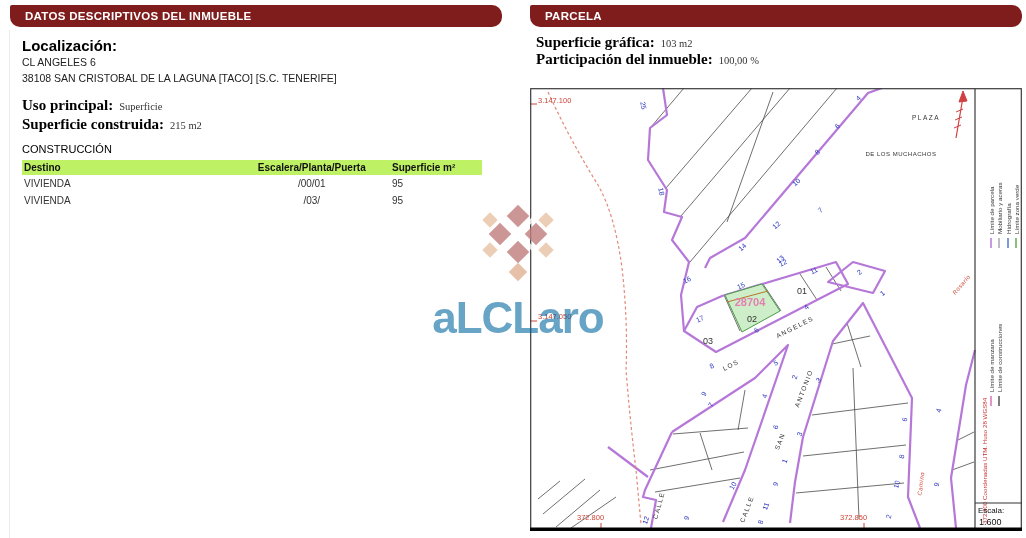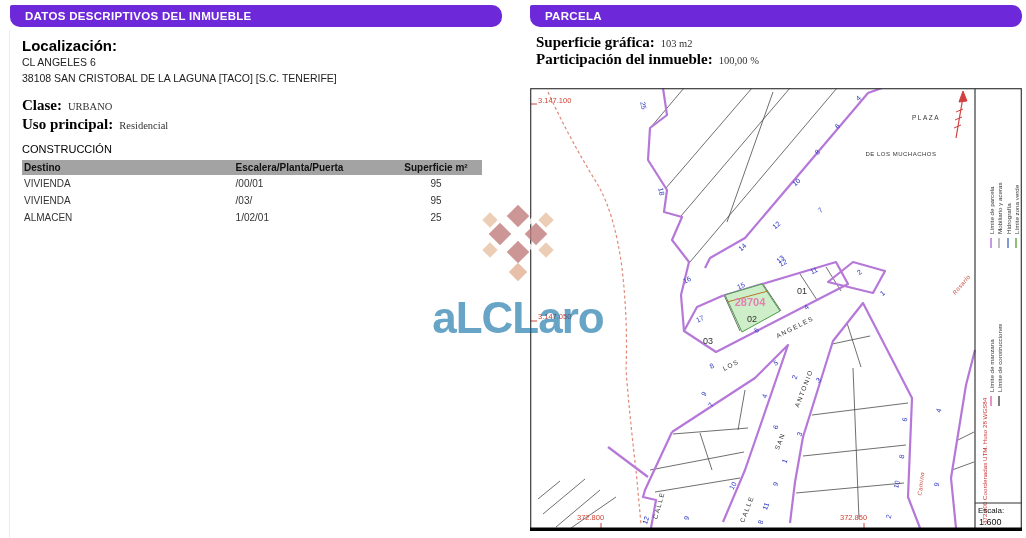--- a/index.html
+++ b/index.html
@@ -2,40 +2,40 @@
 <html><head>
 <meta charset="utf-8">
 <style>
   html,body{margin:0;padding:0;}
   body{
     width:1026px;height:538px;position:relative;overflow:hidden;
     background:#ffffff;font-family:"Liberation Sans",sans-serif;color:#222;
   }
   .hdr{
     position:absolute;height:22px;line-height:22px;
-    background:#6d28d9;color:#fff;font-weight:bold;font-size:11.5px;
+    background:#7f1d1d;color:#fff;font-weight:bold;font-size:11.5px;
     padding:0 0 0 15px;letter-spacing:.3px;
     border-radius:2px 10px 10px 10px;box-sizing:border-box;
   }
   #hdr-left{left:10px;top:5px;width:492px;}
   #hdr-right{left:530px;top:5px;width:492px;}
 
   
   #left-content{position:absolute;left:22px;top:38px;width:470px;font-size:10.5px;}
   .b{font-weight:bold;color:#000;font-size:15px;}
   .line{line-height:16px;}
   .frow{line-height:17.5px;font-family:Liberation Serif, serif;}
   .frow .val{margin-left:6px;color:#333;}
   #construccion-title{margin-top:9px;font-weight:normal;font-size:11px;color:#000;}
   table{border-collapse:collapse;width:460px;margin-top:5px;font-size:10px;}
-  thead td{background:#a3a3a3;font-weight:bold;color:#111;padding:2px 2px;}
+  thead td{background:#bef264;font-weight:bold;color:#111;padding:2px 2px;}
   tbody td{padding:3px 2px;color:#333;}
   td.c1{width:46%;text-align:left;}
-  td.c2{width:34%;}
-  td.c3{width:20%;text-align:center;}
+  td.c2{width:34%;text-align:center;}
+  td.c3{width:20%;}
 
   
   #right-fields{position:absolute;left:536px;top:35px;width:486px;font-size:10.5px;}
   #right-fields .frow{line-height:15.5px;}
 
   
   #map-wrap{position:absolute;left:530px;top:88px;width:492px;height:423px;}
   svg text{font-family:"Liberation Sans","DejaVu Sans",sans-serif;}
   .hn{font-size:7px;fill:#2a35c0;text-anchor:middle;}
   .street{font-size:6.5px;fill:#333;letter-spacing:1.5px;text-anchor:middle;}
@@ -57,24 +57,24 @@
 <div id="left-edge"></div>
 
 <div id="hdr-left" class="hdr">DATOS DESCRIPTIVOS DEL INMUEBLE</div>
 
 <div id="left-content">
   <div class="b line">Localización:</div>
   <div class="line">CL ANGELES 6</div>
   <div class="line">38108 SAN CRISTOBAL DE LA LAGUNA [TACO] [S.C. TENERIFE]</div>
   <div style="height:11px"></div>
   <div class="frow">
-    <span class="b">Clase:</span><span class="val">URBANO</span>
-  </div>
-  <div class="frow">
-    <span class="b">Uso principal:</span><span class="val">Residencial</span>
+    <span class="b">Uso principal:</span><span class="val">Superficie</span>
+  </div>
+  <div class="frow">
+    <span class="b">Superficie construida:</span><span class="val">215 m2</span>
   </div>
 
   <div id="construccion-title">CONSTRUCCIÓN</div>
   <table>
     <thead>
       <tr>
         <td class="c1">Destino</td>
         <td class="c2">Escalera/Planta/Puerta</td>
         <td class="c3">Superficie m²</td>
       </tr>
@@ -82,25 +82,20 @@
     <tbody>
       <tr>
         <td class="c1">VIVIENDA</td>
         <td class="c2">/00/01</td>
         <td class="c3">95</td>
       </tr>
       <tr>
         <td class="c1">VIVIENDA</td>
         <td class="c2">/03/</td>
         <td class="c3">95</td>
-      </tr>
-      <tr>
-        <td class="c1">ALMACEN</td>
-        <td class="c2">1/02/01</td>
-        <td class="c3">25</td>
       </tr>
     </tbody>
   </table>
 </div>
 
 <div id="hdr-right" class="hdr">PARCELA</div>
 
 <div id="right-fields">
   <div class="frow">
     <span class="b">Superficie gráfica:</span><span class="val">103 m2</span>

